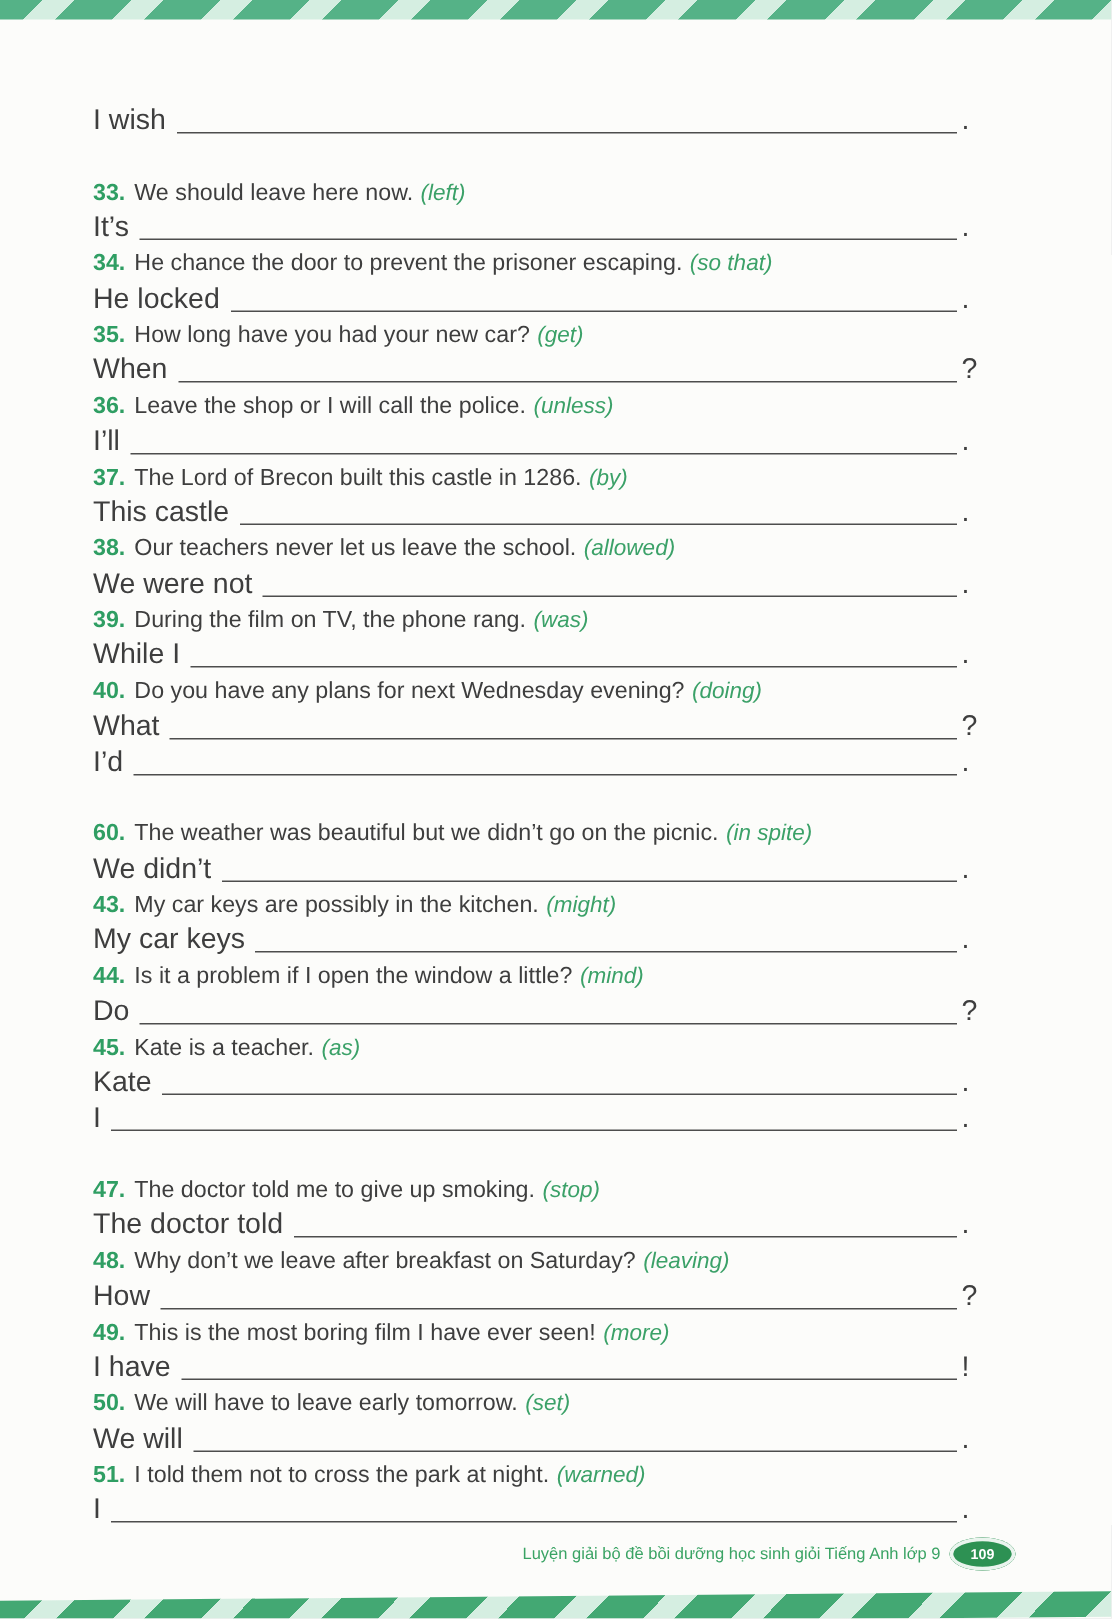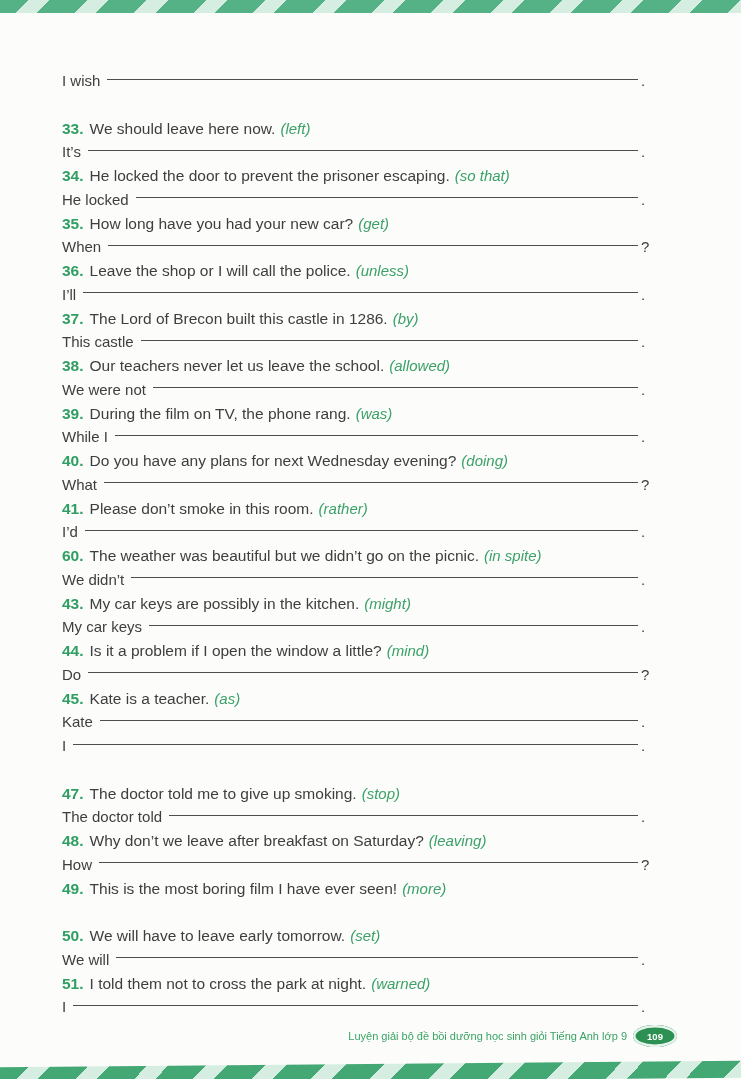--- a/index.html
+++ b/index.html
@@ -56,22 +56,21 @@
   .sentence{color:var(--text);}
   .hint{
     font-style:italic;
     color:var(--hint);
     font-size:15px;
     margin-left:5px;
   }
   .a-line{
     display:flex;
     height:24px;line-height:24px;
-    font-size:15px;
-    align-items:center;
+    font-size:19px;
   }
   .stem{white-space:pre;margin-right:7px;}
   .blank{
     flex:1;
     border-bottom:1.8px solid var(--line);
     margin-bottom:4px;
   }
   .punct{margin-left:3px;width:9px;}
   .footer{
     position:absolute;
@@ -114,21 +113,21 @@
       </div>
       <div class="a-line">
         <span class="stem">It’s</span>
         <span class="blank"></span>
         <span class="punct">.</span>
       </div>
     </section>
 
     <section class="item">
       <div class="q-line">
-        <span class="num">34.</span><span class="sentence">He locked the door to prevent the prisoner escaping.</span><span class="hint">(so that)</span>
+        <span class="num">34.</span><span class="sentence">He chance the door to prevent the prisoner escaping.</span><span class="hint">(so that)</span>
       </div>
       <div class="a-line">
         <span class="stem">He locked</span>
         <span class="blank"></span>
         <span class="punct">.</span>
       </div>
     </section>
 
     <section class="item">
       <div class="q-line">
@@ -190,23 +189,20 @@
         <span class="num">40.</span><span class="sentence">Do you have any plans for next Wednesday evening?</span><span class="hint">(doing)</span>
       </div>
       <div class="a-line">
         <span class="stem">What</span>
         <span class="blank"></span>
         <span class="punct">?</span>
       </div>
     </section>
 
     <section class="item">
-      <div class="q-line">
-        <span class="num">41.</span><span class="sentence">Please don’t smoke in this room.</span><span class="hint">(rather)</span>
-      </div>
       <div class="a-line">
         <span class="stem">I’d</span>
         <span class="blank"></span>
         <span class="punct">.</span>
       </div>
     </section>
 
     <section class="item">
       <div class="q-line">
         <span class="num">60.</span><span class="sentence">The weather was beautiful but we didn’t go on the picnic.</span><span class="hint">(in spite)</span>
@@ -277,20 +273,25 @@
       <div class="a-line">
         <span class="stem">How</span>
         <span class="blank"></span>
         <span class="punct">?</span>
       </div>
     </section>
 
     <section class="item">
       <div class="q-line">
         <span class="num">49.</span><span class="sentence">This is the most boring film I have ever seen!</span><span class="hint">(more)</span>
+      </div>
+      <div class="a-line">
+        <span class="stem">I have</span>
+        <span class="blank"></span>
+        <span class="punct">!</span>
       </div>
     </section>
 
     <section class="item">
       <div class="q-line">
         <span class="num">50.</span><span class="sentence">We will have to leave early tomorrow.</span><span class="hint">(set)</span>
       </div>
       <div class="a-line">
         <span class="stem">We will</span>
         <span class="blank"></span>

